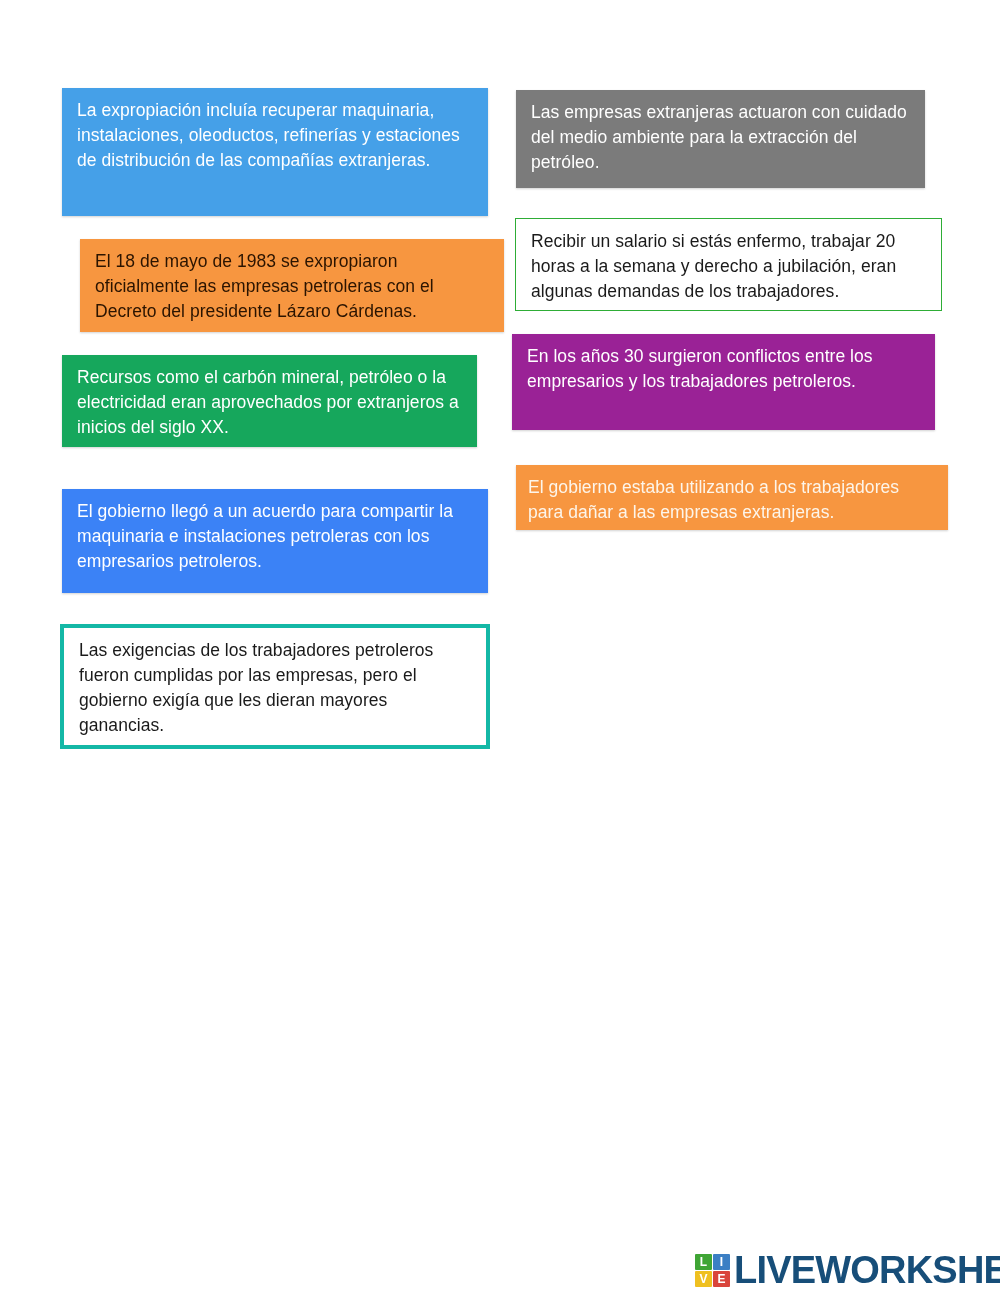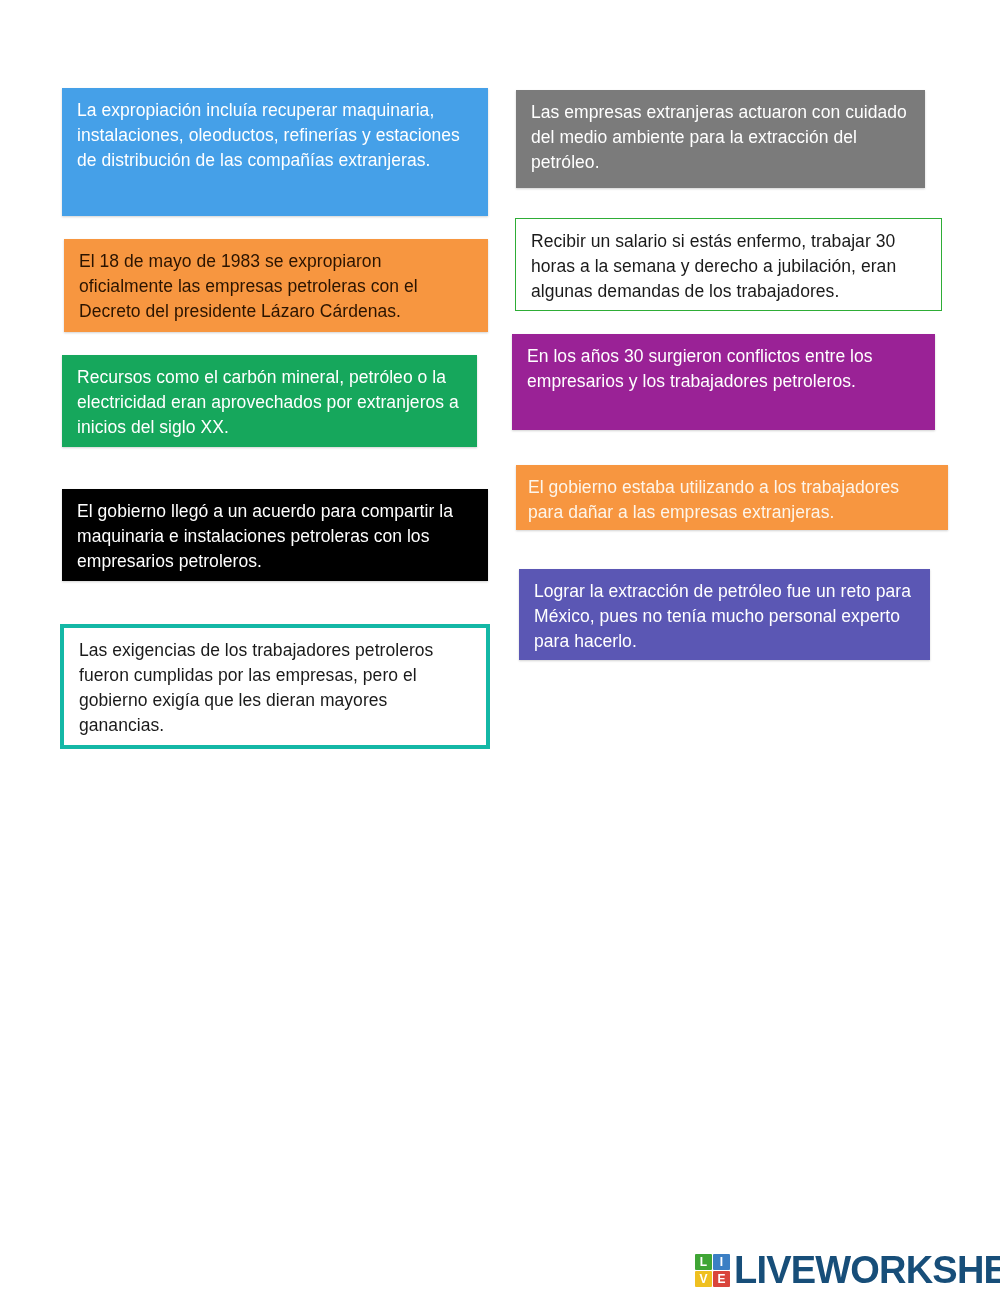--- a/index.html
+++ b/index.html
@@ -35,34 +35,34 @@
   }
 
   
   .c-blue {
     left: 62px;  top: 88px;  width: 426px; height: 128px;
     background: #45A0E8;
     color: #ffffff;
     box-shadow: 0 1px 2px rgba(0,0,0,0.18);
   }
   .c-orange-dark {
-    left: 64px; top: 239px; width: 424px; height: 93px;
+    left: 80px; top: 239px; width: 424px; height: 93px;
     background: #F79640;
     color: #2b1400;
     box-shadow: 0 1px 2px rgba(0,0,0,0.18);
   }
   .c-green {
     left: 62px; top: 355px; width: 415px; height: 92px;
     background: #16A75C;
     color: #ffffff;
     box-shadow: 0 1px 2px rgba(0,0,0,0.18);
   }
   .c-purple-left {
-    left: 62px; top: 489px; width: 426px; height: 92px;
-    background: #000000;
+    left: 62px; top: 489px; width: 426px; height: 104px;
+    background: #3b82f6;
     color: #ffffff;
     box-shadow: 0 1px 2px rgba(0,0,0,0.18);
   }
   .c-white {
     left: 60px; top: 624px; width: 430px; height: 125px;
     background: #ffffff;
     color: #1a1a1a;
     border: 4px solid #14b8a6;
   }
 
@@ -162,34 +162,31 @@
 
   <div class="card c-white">
     <span class="card-text">Las exigencias de los trabajadores petroleros fueron cumplidas por las empresas, pero el gobierno exigía que les dieran mayores ganancias.</span>
   </div>
 
   <div class="card c-gray">
     <span class="card-text">Las empresas extranjeras actuaron con cuidado del medio ambiente para la extracción del petróleo.</span>
   </div>
 
   <div class="card c-green-outline">
-    <span class="card-text">Recibir un salario si estás enfermo, trabajar 30 horas a la semana y derecho a jubilación, eran algunas demandas de los trabajadores.</span>
+    <span class="card-text">Recibir un salario si estás enfermo, trabajar 20 horas a la semana y derecho a jubilación, eran algunas demandas de los trabajadores.</span>
   </div>
 
   <div class="card c-purple-right">
     <span class="card-text">En los años 30 surgieron conflictos entre los empresarios y los trabajadores petroleros.</span>
   </div>
 
   <div class="card c-orange-light">
     <span class="card-text">El gobierno estaba utilizando a los trabajadores para dañar a las empresas extranjeras.</span>
   </div>
 
-  <div class="card c-blueviolet">
-    <span class="card-text">Lograr la extracción de petróleo fue un reto para México, pues no tenía mucho personal experto para hacerlo.</span>
-  </div>
 
   <div class="lw-logo">
     <div class="lw-mark">
       <div class="lw-cell lw-l">L</div>
       <div class="lw-cell lw-i">I</div>
       <div class="lw-cell lw-v">V</div>
       <div class="lw-cell lw-e">E</div>
     </div>
     <div class="lw-word">LIVEWORKSHEETS</div>
   </div>

